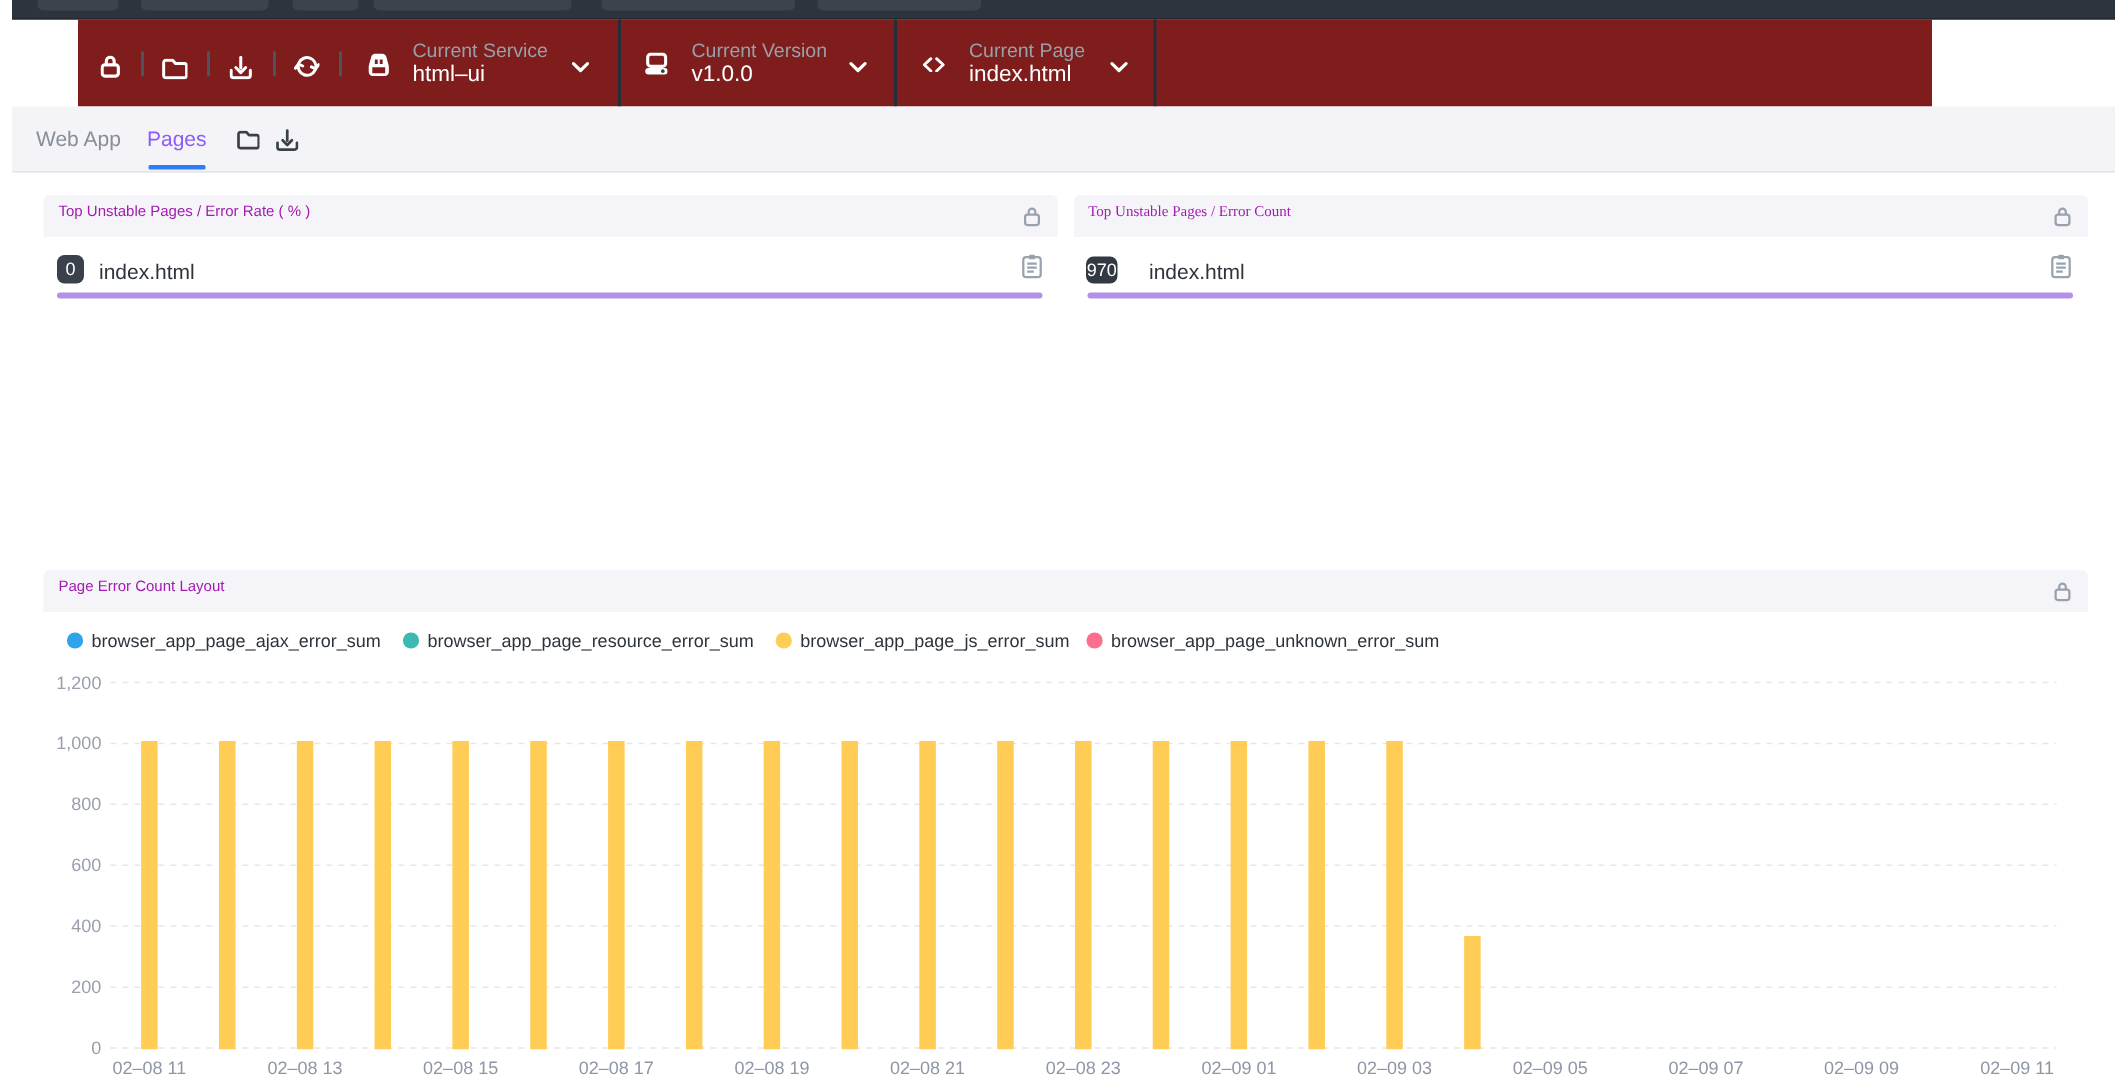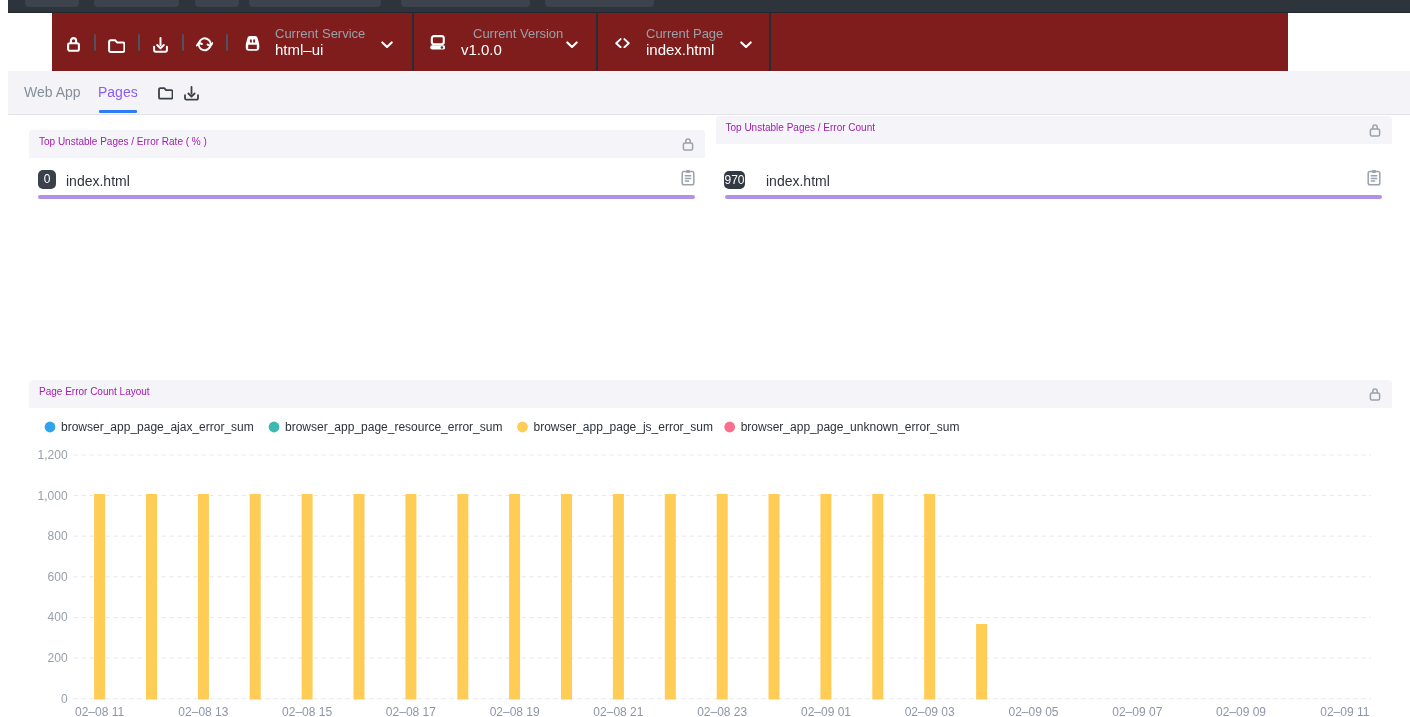--- a/index.html
+++ b/index.html
@@ -75,21 +75,21 @@
   <svg class="abs" style="left:329px;top:27.8px" width="12" height="8" viewBox="0 0 12 8" fill="none" stroke="#fff" stroke-width="2.1" stroke-linecap="round" stroke-linejoin="round">
     <path d="M1.3 1.4 l4.7 4.6 4.7-4.6"></path>
   </svg>
   <span class="gdiv" style="left:360px"></span>
 
   <svg class="abs" style="left:377.8px;top:22.4px" width="15.4" height="14.7" viewBox="0 0 15.4 14.7">
     <rect x="1.8" y="1.1" width="12" height="8.2" rx="2.2" fill="none" stroke="#fff" stroke-width="2.1"></rect>
     <rect x="0.2" y="10.3" width="15" height="4.3" rx="2.15" fill="#fff"></rect>
     <circle cx="11.9" cy="12.45" r="1.2" fill="#333a43"></circle>
   </svg>
-  <div class="lab1" style="left:421px;top:14px">Current Version</div>
+  <div class="lab1" style="left:409px;top:14px">Current Version</div>
   <div class="lab2" style="left:409px;top:28.5px">v1.0.0</div>
   <svg class="abs" style="left:513.5px;top:27.8px" width="12" height="8" viewBox="0 0 12 8" fill="none" stroke="#fff" stroke-width="2.1" stroke-linecap="round" stroke-linejoin="round">
     <path d="M1.3 1.4 l4.7 4.6 4.7-4.6"></path>
   </svg>
   <span class="gdiv" style="left:544px"></span>
 
   <svg class="abs" style="left:562.5px;top:24.6px" width="15" height="10.4" viewBox="0 0 15 10.4" fill="none" stroke="#fff" stroke-width="1.9" stroke-linecap="round" stroke-linejoin="round">
     <path d="M5.6 1.1 L1.2 5.2 l4.4 4.1"></path>
     <path d="M9.4 1.1 l4.4 4.1 -4.4 4.1"></path>
   </svg>
@@ -126,21 +126,21 @@
 </div>
 <div class="badge" style="left:38px;top:170px;width:18px;height:19px;line-height:19px;">0</div>
 <span class="itext" style="left:66px;top:173px">index.html</span>
 <svg class="abs" style="left:681px;top:169px" width="14" height="17" viewBox="0 0 14 17" fill="none" stroke="#9aa2ae" stroke-width="1.5">
   <rect x="1.2" y="2.4" width="11.6" height="13.4" rx="1.8"></rect>
   <rect x="5" y="0.9" width="4" height="3" rx="0.8" fill="#9aa2ae" stroke="none"></rect>
   <path d="M3.8 6.8 h6.4 M3.8 9.4 h6.4 M3.8 12 h4.4"></path>
 </svg>
 <div class="pbar" style="left:38px;top:195px;width:657px;"></div>
 
-<div class="band abs" style="left:715.5px;top:116px;width:676.5px;">
+<div class="band abs" style="left:715.5px;top:130px;width:676.5px;font-family:Liberation Serif, serif;">
   <span class="t">Top Unstable Pages / Error Count</span>
   <svg class="abs" style="left:652px;top:7px" width="14" height="15" viewBox="0 0 14 15" fill="none" stroke="#99a1ad" stroke-width="1.5">
     <rect x="2.4" y="6" width="9.2" height="7" rx="1.6"></rect>
     <path d="M4.8 6 v-1.8 a2.2 2.2 0 0 1 4.4 0 v1.8"></path>
   </svg>
 </div>
 <div class="badge" style="left:724px;top:171px;width:21px;height:18px;line-height:18px;background:#333942">970</div>
 <span class="itext" style="left:766px;top:173px">index.html</span>
 <svg class="abs" style="left:1367px;top:169px" width="14" height="17" viewBox="0 0 14 17" fill="none" stroke="#9aa2ae" stroke-width="1.5">
   <rect x="1.2" y="2.4" width="11.6" height="13.4" rx="1.8"></rect>

